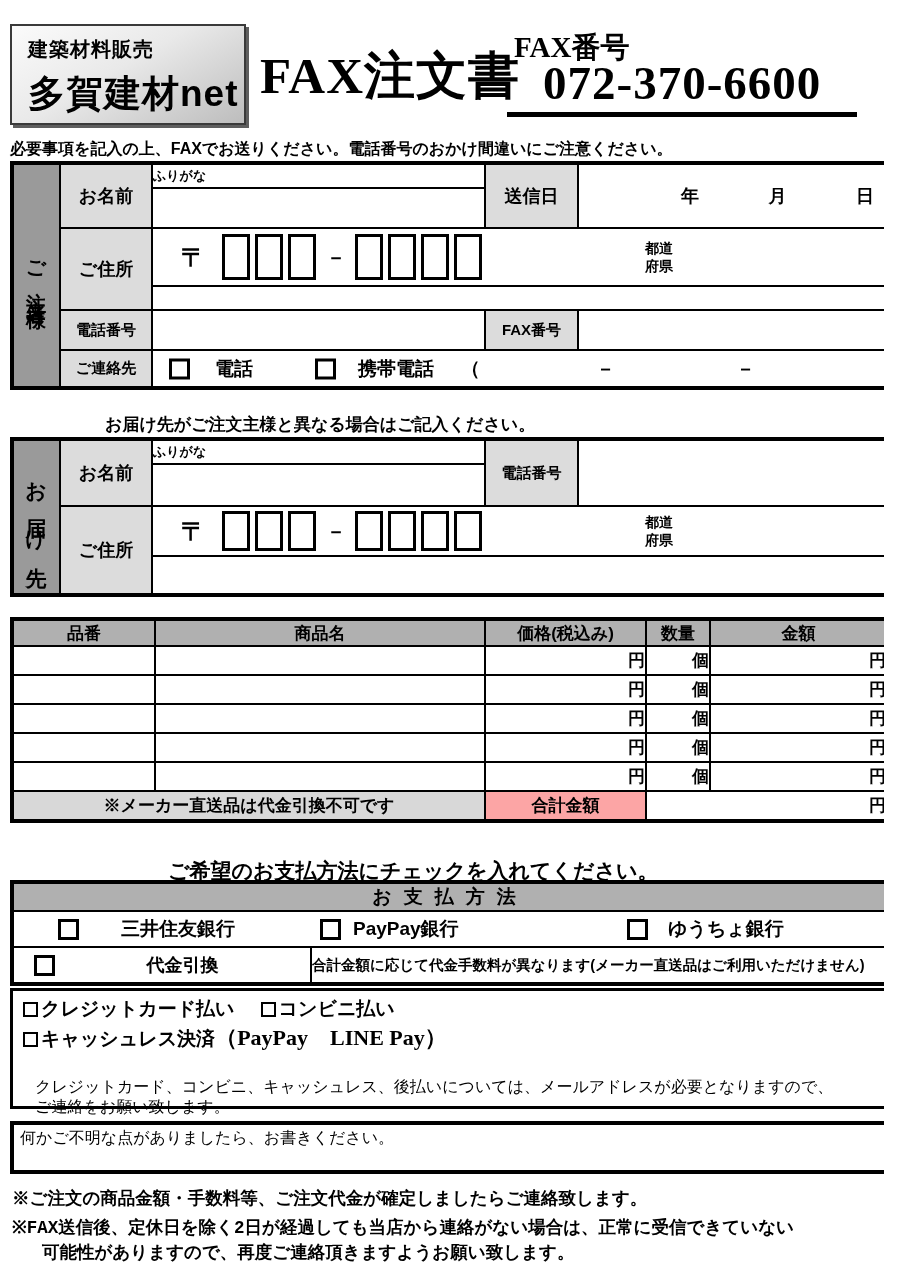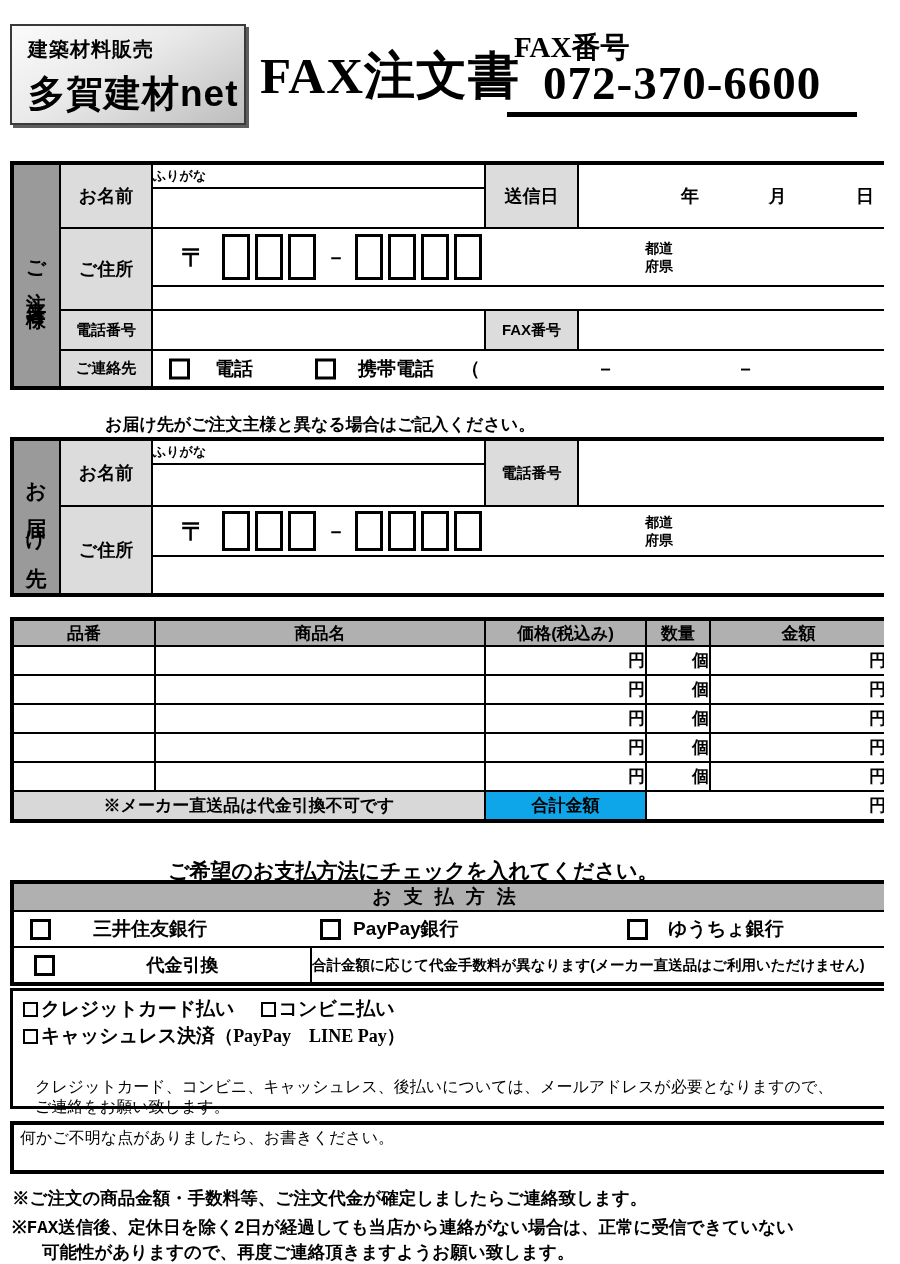--- a/index.html
+++ b/index.html
@@ -77,36 +77,36 @@
   .cb.sm { width: 15px; height: 15px; border-width: 2px; vertical-align: -2px; margin-right: 3px; }
 
   .contact-row { position: relative; height: 100%; font-weight: 700; font-size: 19px; }
   .contact-row > * { position: absolute; top: 50%; transform: translateY(-50%); }
 
   
   .ptable td { height: 29px; }
   .ptable .hd { background: #b0b0b0; text-align: center; font-weight: 700; font-size: 17px; height: 26px; }
   .unit { text-align: right; padding-right: 6px; font-weight: 700; font-size: 17px; }
   .pnote { background: #d8d8d8; text-align: center; font-weight: 700; font-size: 17px; height: 30px; }
-  .ptotal { background: #0ea5e9; text-align: center; font-weight: 700; font-size: 17px; }
+  .ptotal { background: #fca5a5; text-align: center; font-weight: 700; font-size: 17px; }
 
   
   .pay-heading { left: 168px; top: 857px; font-size: 21px; font-weight: 700; }
   .paytitle { background: #b0b0b0; text-align: center; font-weight: 700; font-size: 19px;
               letter-spacing: 12px; height: 28px; }
   .bankrow { position: relative; height: 100%; }
   .bankopt { position: absolute; top: 50%; transform: translateY(-50%);
              display: flex; align-items: center; font-weight: 700; font-size: 19px; }
   .codcell { display: flex; align-items: center; height: 100%; }
   .codcell .cod-label { flex: 1; text-align: center; font-weight: 700; font-size: 18px; }
   .codnote { font-size: 14.5px; font-weight: 700; padding: 0 2px 0 4px; }
 
   .creditbox { left: 10px; top: 988px; width: 878px; height: 121px; border: 3px solid #000; }
   .optline { position: absolute; left: 10px; font-size: 19px; font-weight: 700; white-space: nowrap; }
-  .optline .sfx { font-family: "Liberation Serif", serif; font-weight: 600; font-size: 18px; text-align: right; }
+  .optline .sfx { font-family: "Liberation Serif", serif; font-weight: 600; font-size: 22px; text-align: right; }
   .optgap { display: inline-block; width: 26px; }
   .emailnote { position: absolute; left: 22px; font-family: "Liberation Serif", serif;
                font-size: 16px; font-weight: 500; }
 
   .commentbox { left: 10px; top: 1121px; width: 878px; height: 53px; border: 4px solid #000;
                 padding: 3px 6px; font-family: "Liberation Serif", serif; font-size: 16px; font-weight: 500; }
 
   .footnote { font-size: 17.5px; font-weight: 700; font-family: Liberation Mono, monospace; }
 </style>
 </head>
@@ -116,20 +116,21 @@
 
   <div class="abs logo">
     <div class="logo-sub">建築材料販売</div>
     <div class="logo-main">多賀建材net</div>
   </div>
   <div class="abs page-title">FAX注文書</div>
   <div class="abs fax-label">FAX番号</div>
   <div class="abs fax-number">072-370-6600</div>
   <div class="abs fax-underline"></div>
 
+  <div class="abs instruction">必要事項を記入の上、FAXでお送りください。電話番号のおかけ間違いにご注意ください。</div>
 
   <div class="abs twrap" style="left:10px; top:161px; width:878px;">
     <table class="ftable" style="width:874px;">
       <colgroup>
           <col style="width:47px">
           <col style="width:92px">
           <col style="width:333px">
           <col style="width:93px">
           <col style="width:309px">
         </colgroup>
@@ -315,21 +316,21 @@
           <col style="width:298px">
           <col style="width:576px">
         </colgroup>
       <tbody>
           <tr>
             <td colspan="2" class="paytitle">お支払方法</td>
           </tr>
       <tr style="height:36px;">
         <td colspan="2" class="blank">
           <div class="bankrow">
-            <span class="bankopt" style="left:8px;padding-left:8px;">
+            <span class="bankopt" style="left:36px;padding-left:8px;">
               <span class="cb"></span>
               <span style="margin-left:42px;">三井住友銀行</span>
             </span>
             <span class="bankopt" style="left:306px;">
               <span class="cb"></span>
               <span style="margin-left:12px;">PayPay銀行</span>
             </span>
             <span class="bankopt" style="left:613px;">
               <span class="cb"></span>
               <span style="margin-left:20px;">ゆうちょ銀行</span>

